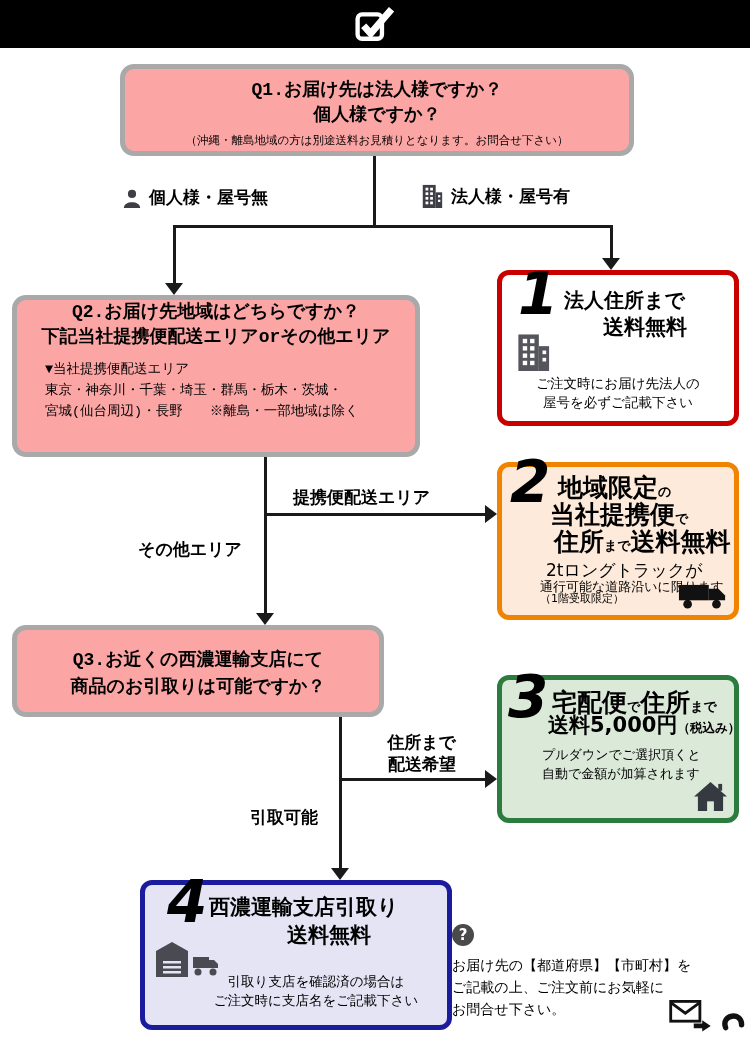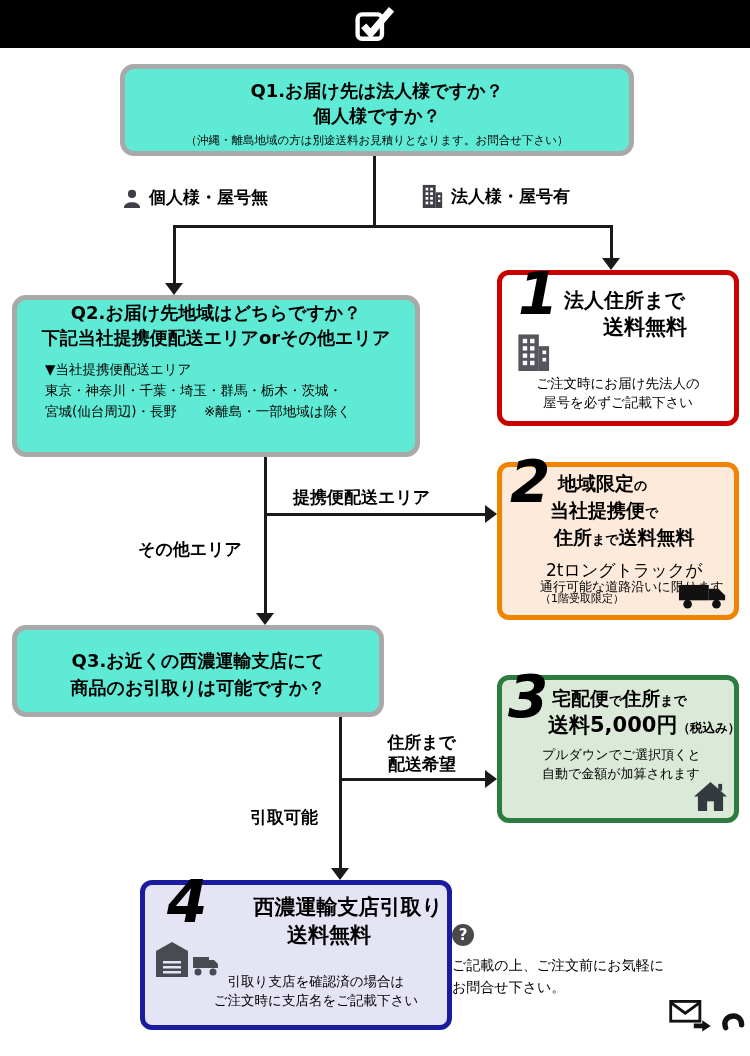--- a/index.html
+++ b/index.html
@@ -6,21 +6,21 @@
   html,body { background:#fff; }
   body { font-family:"DejaVu Sans","Liberation Sans",sans-serif; color:#000; }
   #page { position:relative; width:750px; height:1056px; background:#fff; overflow:hidden; }
 
   
   .header { position:absolute; left:0; top:0; width:750px; height:48px; background:#000;
             display:flex; align-items:center; justify-content:center; gap:16px; }
   .htitle { color:#fff; font-size:25px; font-weight:bold; letter-spacing:9px; white-space:nowrap; }
 
   
-  .qbox { position:absolute; background:#5eead4; border:5px solid #a9a9a9; border-radius:14px; text-align:center; }
+  .qbox { position:absolute; background:#fca5a5; border:5px solid #a9a9a9; border-radius:14px; text-align:center;font-family:Liberation Mono, monospace; }
   #q1 { left:120px; top:64px;  width:514px; height:92px;  padding-top:9px; }
   #q2 { left:12px;  top:295px; width:408px; height:162px; padding-top:0; }
   #q3 { left:12px;  top:625px; width:372px; height:92px;  padding-top:17px; }
   .qt   { font-size:18px; font-weight:bold; line-height:25px; }
   .qnote{ font-size:11.5px; margin-top:5px; }
   .qarea{ text-align:left; margin:9px 0 0 28px; font-size:13.5px; line-height:21px; }
 
   
   .line { position:absolute; background:#1a1a1a; }
   .arr  { position:absolute; width:0; height:0; }
@@ -31,21 +31,21 @@
   .blabel { position:absolute; font-weight:bold; font-size:17px; display:flex; align-items:center; gap:7px; white-space:nowrap; }
 
   
   .rbox { position:absolute; border-radius:12px; border-style:solid; border-width:5px; }
   #r1 { left:497px; top:270px; width:242px; height:156px; border-color:#c90000; background:#fff; }
   #r2 { left:497px; top:462px; width:242px; height:158px; border-color:#f08300; background:#fdeada; }
   #r3 { left:497px; top:675px; width:242px; height:148px; border-color:#2b7c3e; background:#dbe9d8; }
   #r4 { left:140px; top:880px; width:312px; height:150px; border-color:#1b1b9e; background:#e4e4f5; }
   .num { position:absolute; font-size:58px; font-weight:900; font-style:italic; line-height:1; }
   .rt  { position:absolute; font-weight:bold; white-space:nowrap; }
-  .rt .big { font-size:19px; }
+  .rt .big { font-size:25px; }
   .rt .sml { font-size:13px; }
   .rnote { position:absolute; font-size:13.5px; white-space:nowrap; }
   .icn { position:absolute; line-height:0; }
 
   
   #contact { position:absolute; left:452px; top:924px; width:296px; }
   .c-title { display:flex; align-items:center; gap:7px; font-weight:bold; font-size:16px; white-space:nowrap; }
   .qmark { width:22px; height:22px; border-radius:50%; background:#4a4a4a; color:#fff; font-size:15px;
            font-weight:bold; display:flex; align-items:center; justify-content:center; flex:0 0 22px; }
   .c-body { margin-top:8px; font-size:14px; line-height:22px; }
@@ -191,21 +191,21 @@
       <svg viewBox="0 0 36 32" width="35" height="31">
         <path d="M18 1 L35 16 H31 V31 H5 V16 H1 Z" fill="#343a40"></path>
         <rect x="26" y="3" width="4" height="7" fill="#343a40"></rect>
         <rect x="14.5" y="21" width="7" height="10" fill="#dbe9d8"></rect>
       </svg>
     </span>
   </div>
 
   <div class="rbox" id="r4">
     <div class="num" style="left:22px;top:-12px">4</div>
-    <div class="rt" style="left:70px;top:8px;width:228px;text-align:right;font-size:21px">西濃運輸支店引取り</div>
+    <div class="rt" style="left:64px;top:8px;width:228px;text-align:left;font-size:21px">西濃運輸支店引取り</div>
     <div class="rt" style="left:70px;top:36px;width:228px;text-align:center;font-size:21px">送料無料</div>
     <span class="icn" style="left:10px;top:54px">
       <svg viewBox="0 0 64 40" width="64" height="40">
         <path d="M1 12 L17 3 L33 12 V38 H1 Z" fill="#4a4a52"></path>
         <rect x="8" y="20" width="18" height="18" fill="#4a4a52"></rect>
         <rect x="8" y="22" width="18" height="2.5" fill="#e4e4f5"></rect>
         <rect x="8" y="27" width="18" height="2.5" fill="#e4e4f5"></rect>
         <rect x="8" y="32" width="18" height="2.5" fill="#e4e4f5"></rect>
         <rect x="38" y="18" width="16" height="11" fill="#4a4a52"></rect>
         <path d="M54 21 h5 l4 4 v4 h-9 z" fill="#4a4a52"></path>
@@ -215,20 +215,21 @@
     </span>
     <div class="rnote" style="left:40px;top:88px;width:262px;text-align:center">引取り支店を確認済の場合は</div>
     <div class="rnote" style="left:40px;top:107px;width:262px;text-align:center">ご注文時に支店名をご記載下さい</div>
   </div>
 
   <div id="contact">
     <div class="c-title">
       <span class="qmark">?</span>
     </div>
     <div class="c-body">
+      <div>お届け先の【都道府県】【市町村】を</div>
       <div>ご記載の上、ご注文前にお気軽に</div>
       <div>お問合せ下さい。</div>
     </div>
     <div class="c-icons">
       <span class="icn" style="position:static">
         <svg viewBox="0 0 44 34" width="42" height="32">
           <rect x="1.5" y="1.5" width="31" height="21" fill="#fff" stroke="#111" stroke-width="3"></rect>
           <path d="M2 3 L17 14 L32 3" fill="none" stroke="#111" stroke-width="3"></path>
           <path d="M26 25 h9 v-3.5 l9 6 -9 6 v-3.5 h-9 z" fill="#111"></path>
         </svg>

